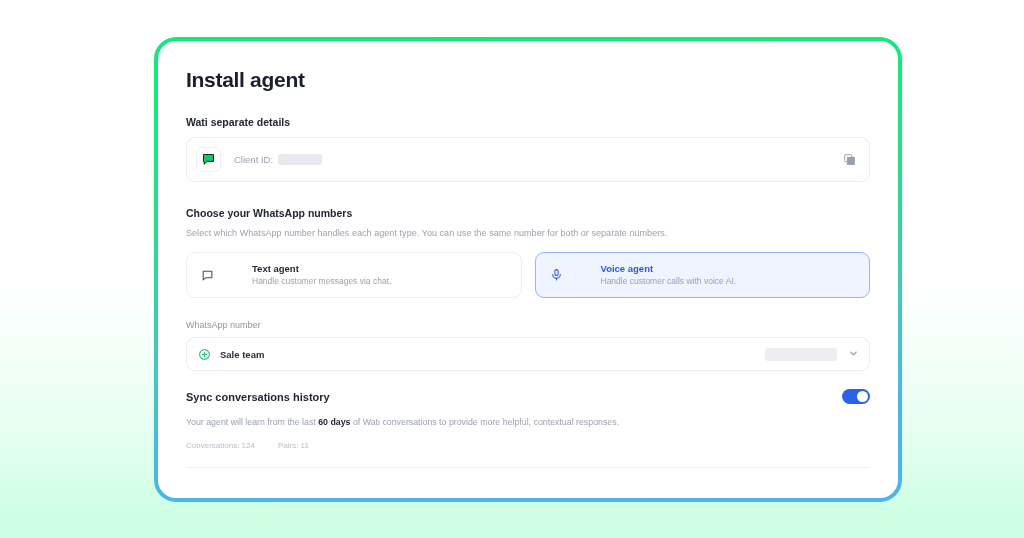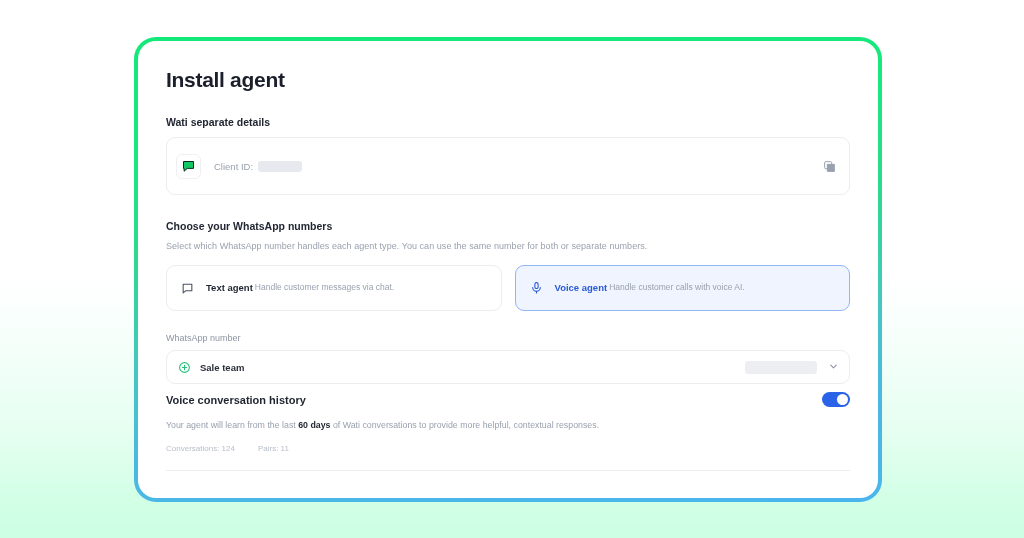--- a/index.html
+++ b/index.html
@@ -18,21 +18,21 @@
         #f4fffa 65%,
         #e6fff1 80%,
         #d2ffe6 93%,
         #ccffe4 100%);
     position: relative;
   }
 
   
   .card-wrap {
     position: absolute;
-    left: 134px;
+    left: 154px;
     top: 37px;
     width: 748px;
     height: 465px;
     border-radius: 22px;
     padding: 4px;
     background: linear-gradient(175deg,
         #13e87a 0%,
         #19e87f 22%,
         #2ed98f 42%,
         #45c7c0 62%,
@@ -70,21 +70,21 @@
   .section-sub {
     font-size: 9px;
     color: #9aa1ae;
     margin-top: 5px;
     margin-bottom: 14px;
     letter-spacing: 0.05px;
   }
 
   
   .client-box {
-    height: 58px;
+    height: 45px;
     border: 1px solid #ececf1;
     border-radius: 9px;
     display: flex;
     align-items: center;
     padding: 0 11px 0 9px;
     margin-bottom: 25px;
     background: #fff;
   }
 
   .wa-logo {
@@ -152,21 +152,21 @@
   .agent-icon {
     width: 15px;
     height: 15px;
     flex: 0 0 auto;
     display: flex;
     align-items: center;
     justify-content: center;
     margin-right: 11px;
   }
 
-  .agent-texts { display: flex; gap: 2px; }
+  .agent-texts { display: flex; flex-direction: column; gap: 2px; margin-left: 26px; }
 
   .agent-title {
     font-size: 9.5px;
     font-weight: 700;
     color: #1f2430;
     line-height: 1.1;
   }
   .agent-card.selected .agent-title { color: #2a5bd7; }
 
   .agent-desc {
@@ -182,21 +182,21 @@
     margin-bottom: 7px;
   }
 
   .number-box {
     height: 34px;
     border: 1px solid #ececf1;
     border-radius: 9px;
     display: flex;
     align-items: center;
     padding: 0 10px 0 11px;
-    margin-bottom: 8px;
+    margin-bottom: 18px;
     background: #fff;
     cursor: pointer;
   }
 
   .plus-icon {
     width: 13px; height: 13px;
     flex: 0 0 auto;
     margin-right: 9px;
     display: flex; align-items: center; justify-content: center;
   }
@@ -354,21 +354,21 @@
         <span class="redact-wide"></span>
         <span>
           <svg width="11" height="11" viewBox="0 0 24 24" fill="none" stroke="#8a909c" stroke-width="2.2" stroke-linecap="round" stroke-linejoin="round">
             <path d="M6 9l6 6 6-6"></path>
           </svg>
         </span>
       </div>
     </div>
 
     <div class="sync-head">
-      <div class="sync-title">Voice conversation history</div>
+      <div class="sync-title">Sync conversations history</div>
       <div class="toggle">
         <div class="knob"></div>
       </div>
     </div>
 
     <div class="sync-desc"><span>Your agent will learn from the last </span><b>60 days</b><span> of Wati conversations to provide more helpful, contextual responses.</span></div>
 
 
     <div class="sync-stats">
       <span>Conversations: 124</span>

